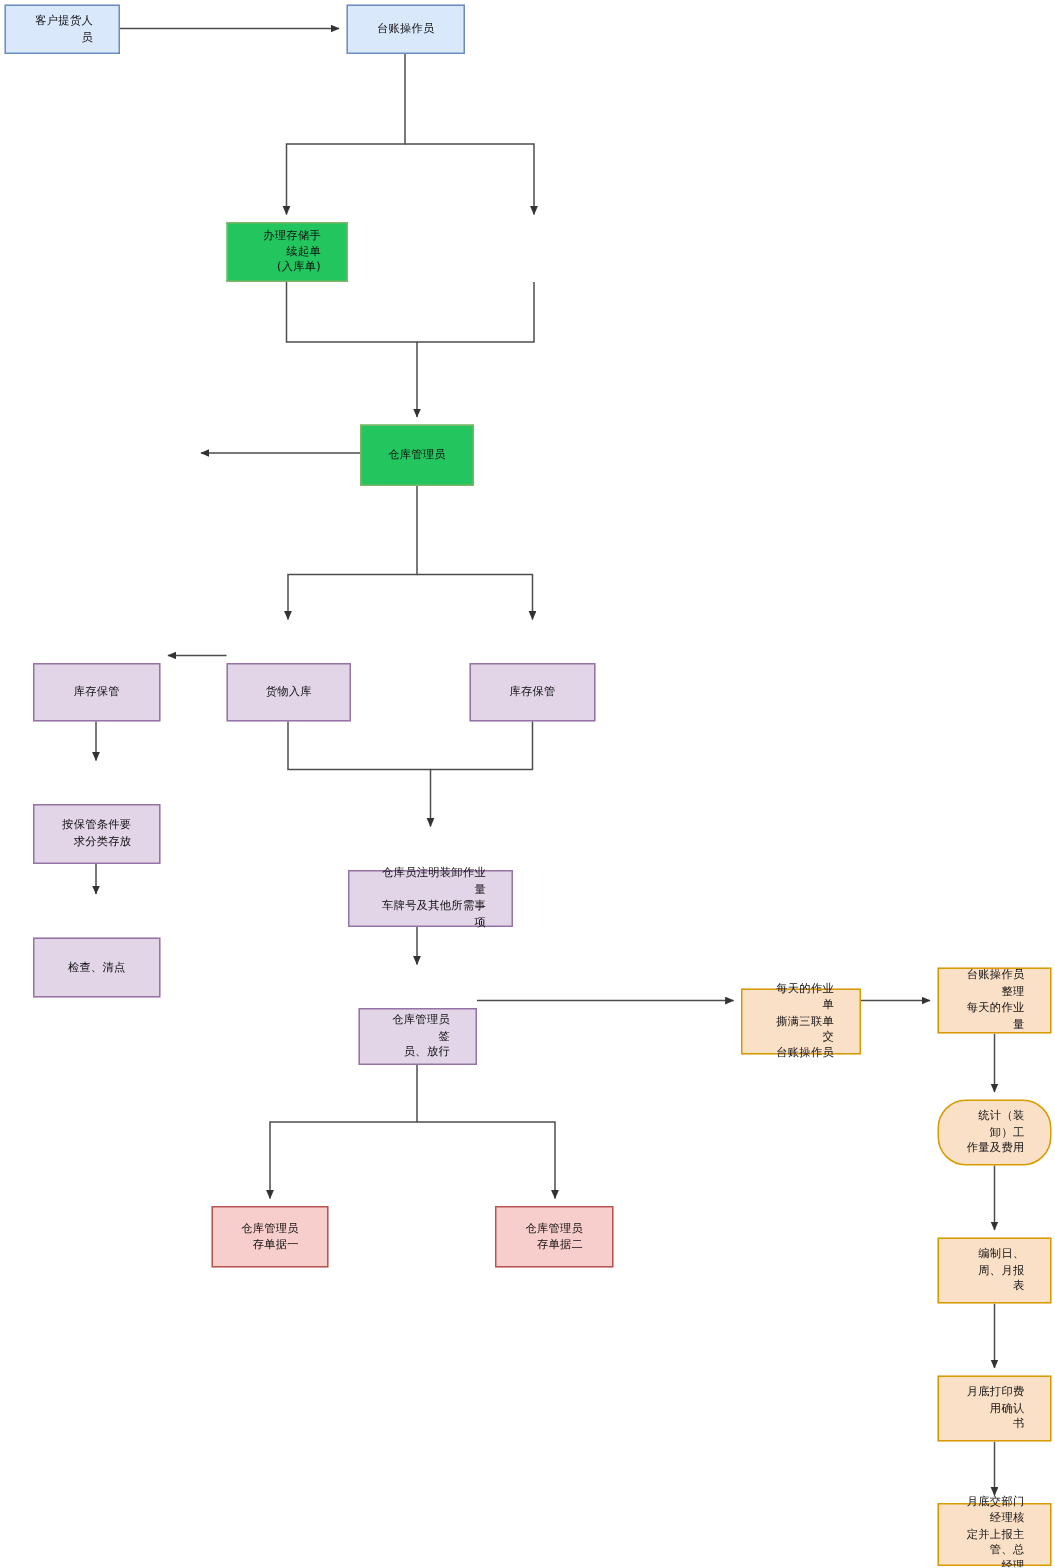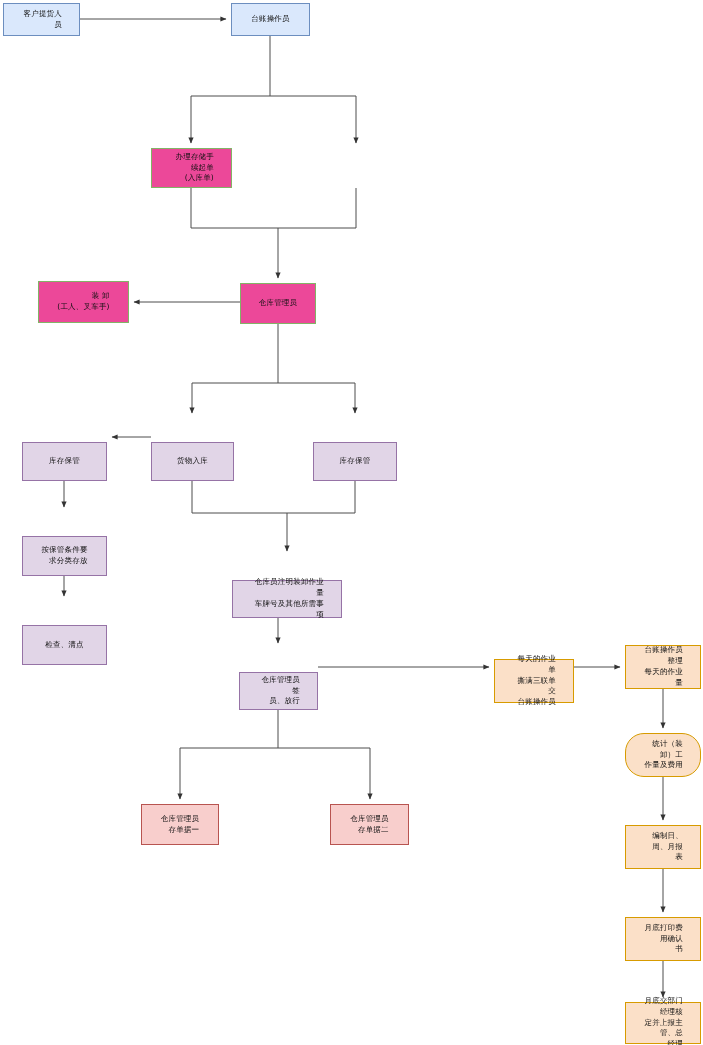--- a/index.html
+++ b/index.html
@@ -29,21 +29,21 @@
     text-align:right;
     border:1px solid #701a75;
     font-size:7.5px;
     line-height:1.45;
     letter-spacing:0.2px;
     color:#101010;
     padding:2px 17px;
     white-space:pre-line;
   }
   .n-blue{   background:#dae8fc; border-color:#6c8ebf; }
-  .n-green{  background:#ec4899; border-color:#82b366; }
+  .n-green{  background:#22c55e; border-color:#82b366; }
   .n-purple{ background:#e1d5e7; border-color:#9673a6;margin-top:24px; }
   .n-orange{ background:#fbe0c8; border-color:#d79b00; }
   .n-pink{   background:#f8cecc; border-color:#b85450; }
 </style>
 </head>
 <body>
 
 <div id="canvas">
 
   <svg id="edges" viewBox="0 0 703 1045" xmlns="http://www.w3.org/2000/svg">
@@ -90,22 +90,20 @@
       <path d="M663,869 L663,912" marker-end="url(#ah)"></path>
       <path d="M663,961 L663,997" marker-end="url(#ah)"></path>
     </g>
   </svg>
 
   <div class="node n-blue" style="left: 3px; top: 3px; width: 77px; height: 33px;">客户提货人员</div>
   <div class="node n-blue" style="left: 231px; top: 3px; width: 79px; height: 33px;">台账操作员</div>
   <div class="node n-green" style="left: 151px; top: 148px; width: 81px; height: 40px;">办理存储手续起单
 (入库单)</div>
   <div class="node n-green" style="left: 240px; top: 283px; width: 76px; height: 41px;">仓库管理员</div>
-  <div class="node n-green" style="left: 38px; top: 281px; width: 91px; height: 42px;">装 卸
-(工人、叉车手)</div>
   <div class="node n-purple" style="left: 151px; top: 418px; width: 83px; height: 39px;">货物入库</div>
   <div class="node n-purple" style="left: 313px; top: 418px; width: 84px; height: 39px;">库存保管</div>
   <div class="node n-purple" style="left: 22px; top: 418px; width: 85px; height: 39px;">库存保管</div>
   <div class="node n-purple" style="left: 22px; top: 512px; width: 85px; height: 40px;">按保管条件要
 求分类存放</div>
   <div class="node n-purple" style="left: 22px; top: 601px; width: 85px; height: 40px;">检查、清点</div>
   <div class="node n-purple" style="left: 232px; top: 556px; width: 110px; height: 38px;">仓库员注明装卸作业量
 车牌号及其他所需事项</div>
   <div class="node n-purple" style="left: 239px; top: 648px; width: 79px; height: 38px;">仓库管理员签
 员、放行</div>

